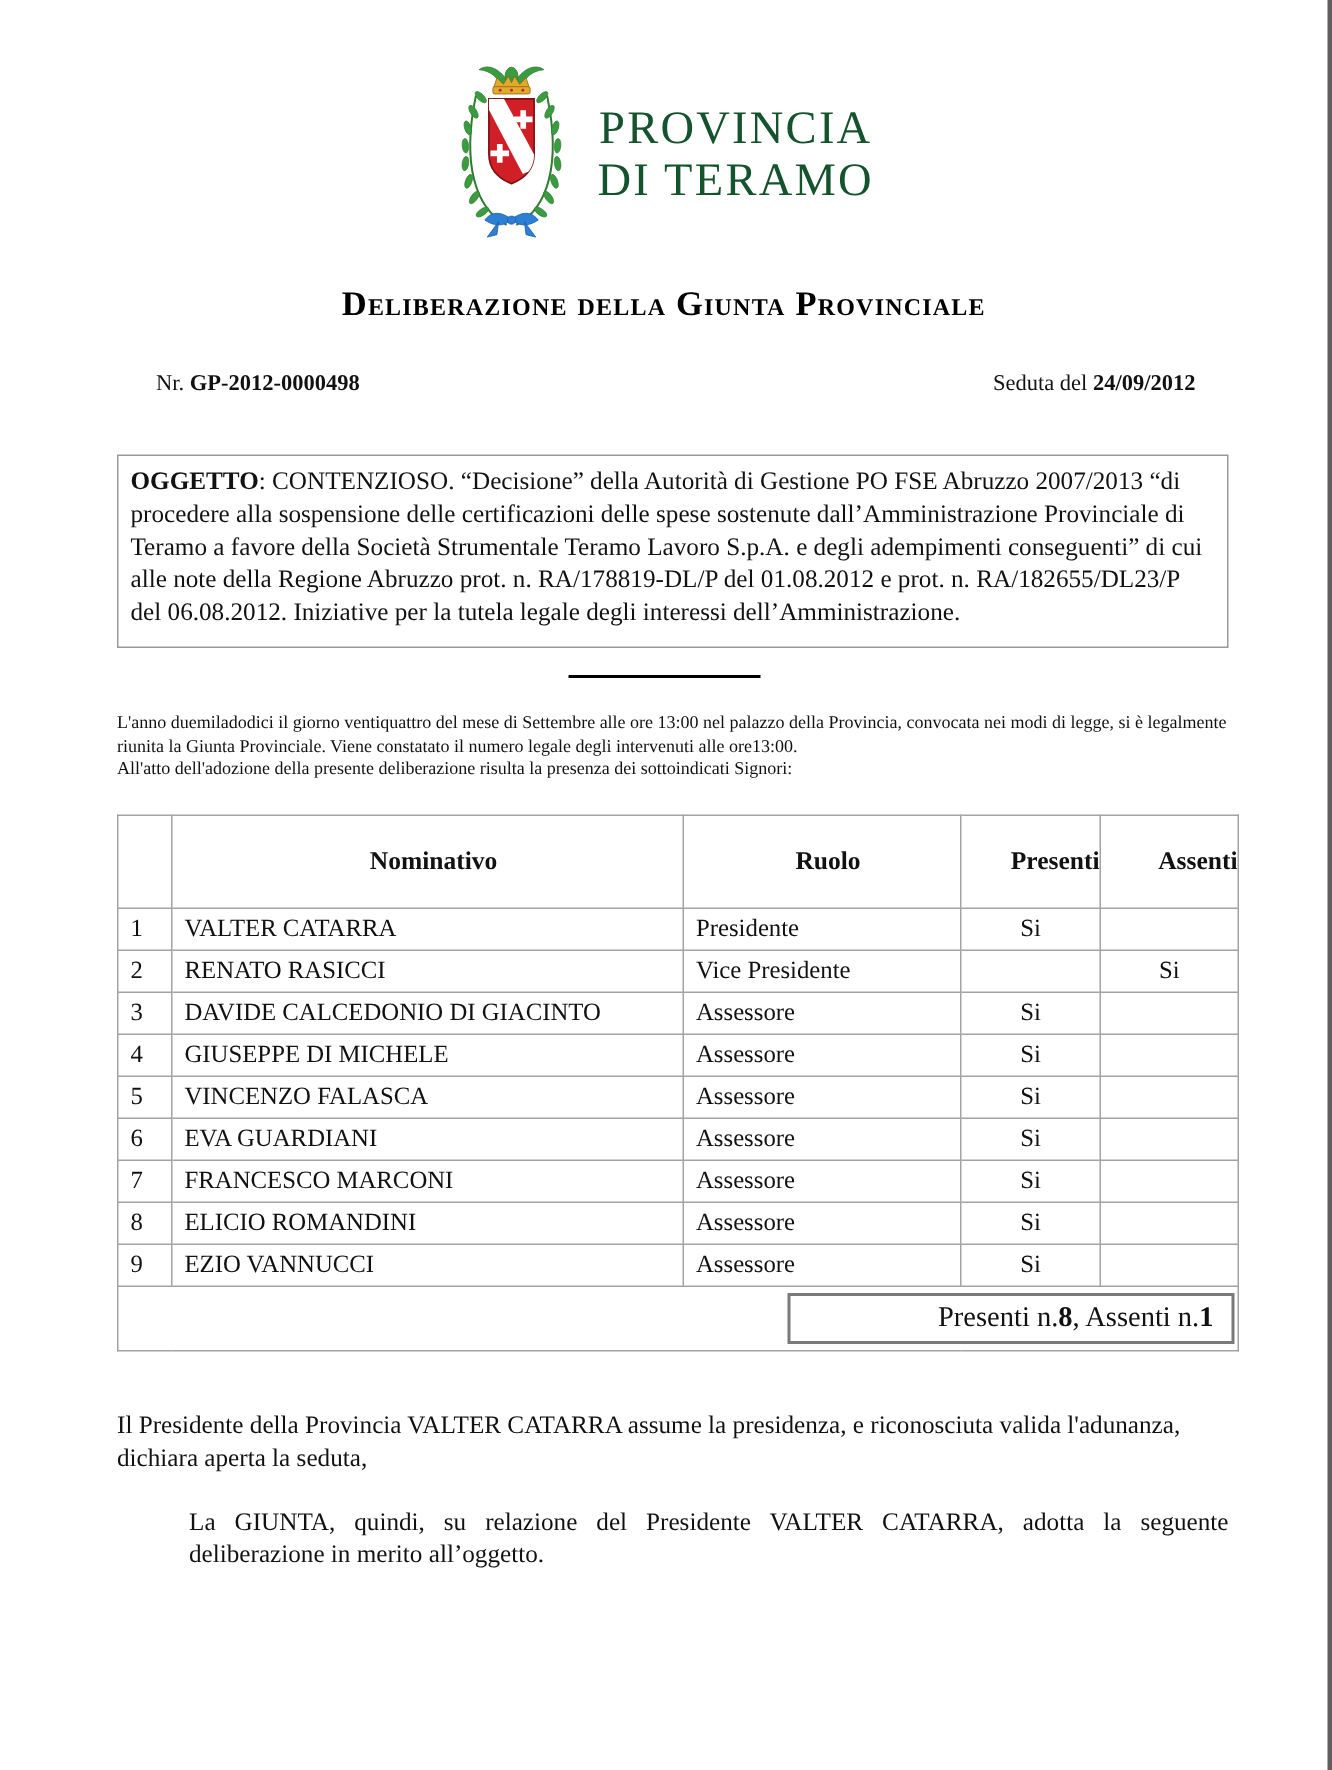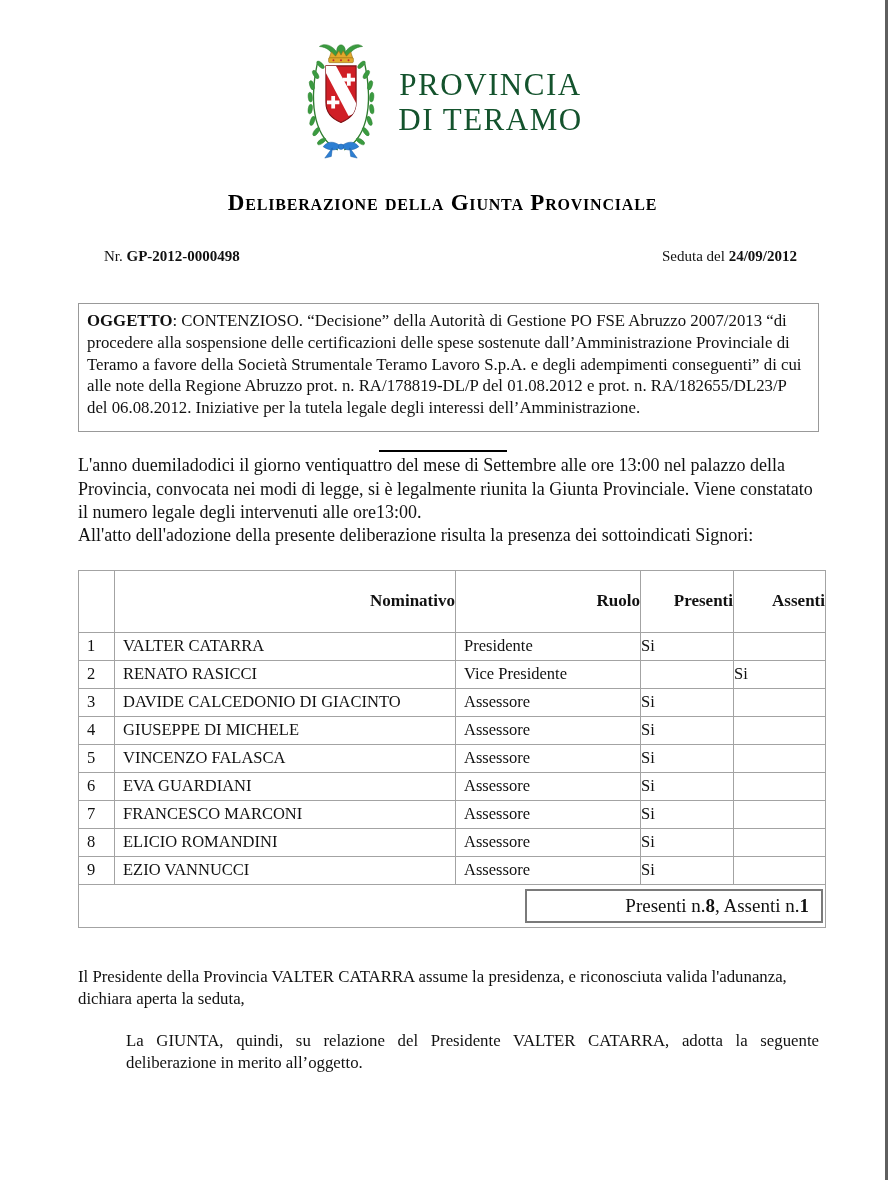--- a/index.html
+++ b/index.html
@@ -60,22 +60,22 @@
   }
   
   .divider {
     width: 128px;
     border: 0;
     border-top: 2px solid #000;
     margin: 18px auto 0;
   }
   
   .intro {
-    margin: 2px 66px 0 78px;
-    font-size: 18px;
+    margin: 22px 66px 0 78px;
+    font-size: 12px;
     line-height: 1.3;
   }
   .intro p { margin: 0; }
   
   table.attendance {
     margin: 22px 0 0 78px;
     width: 747px;
     border-collapse: collapse;
     table-layout: fixed;
   }
@@ -83,30 +83,30 @@
     border: 1px solid #a3a3a3;
     font-weight: normal;
     vertical-align: middle;
     overflow: hidden;
     white-space: nowrap;
   }
   table.attendance thead th {
     height: 62px;
     font-size: 17px;
     font-weight: bold;
-    text-align: right;
+    text-align: center;
     padding-left: 8px;
   }
   table.attendance thead th.c { text-align: right; padding-left: 0; }
   table.attendance tbody td {
     height: 28px;
     font-size: 16.5px;
     padding-left: 8px;
   }
-  table.attendance tbody td.c { text-align: left; padding-left: 0; }
+  table.attendance tbody td.c { text-align: center; padding-left: 0; }
   tr.summary-row td {
     height: 46px;
     padding: 4px 2px 4px 8px;
   }
   .summary-box {
     margin-left: auto;
     width: 298px;
     height: 34px;
     border: 2px solid #7a7a7a;
     display: flex;

